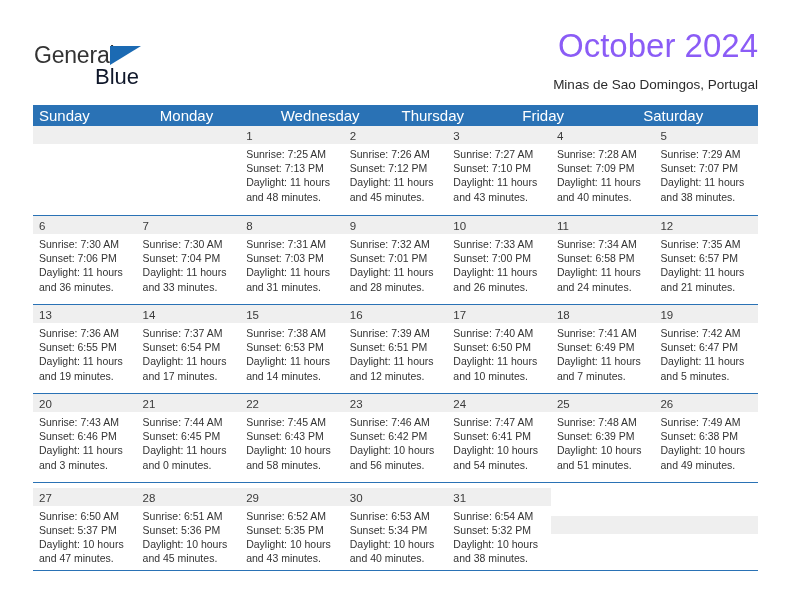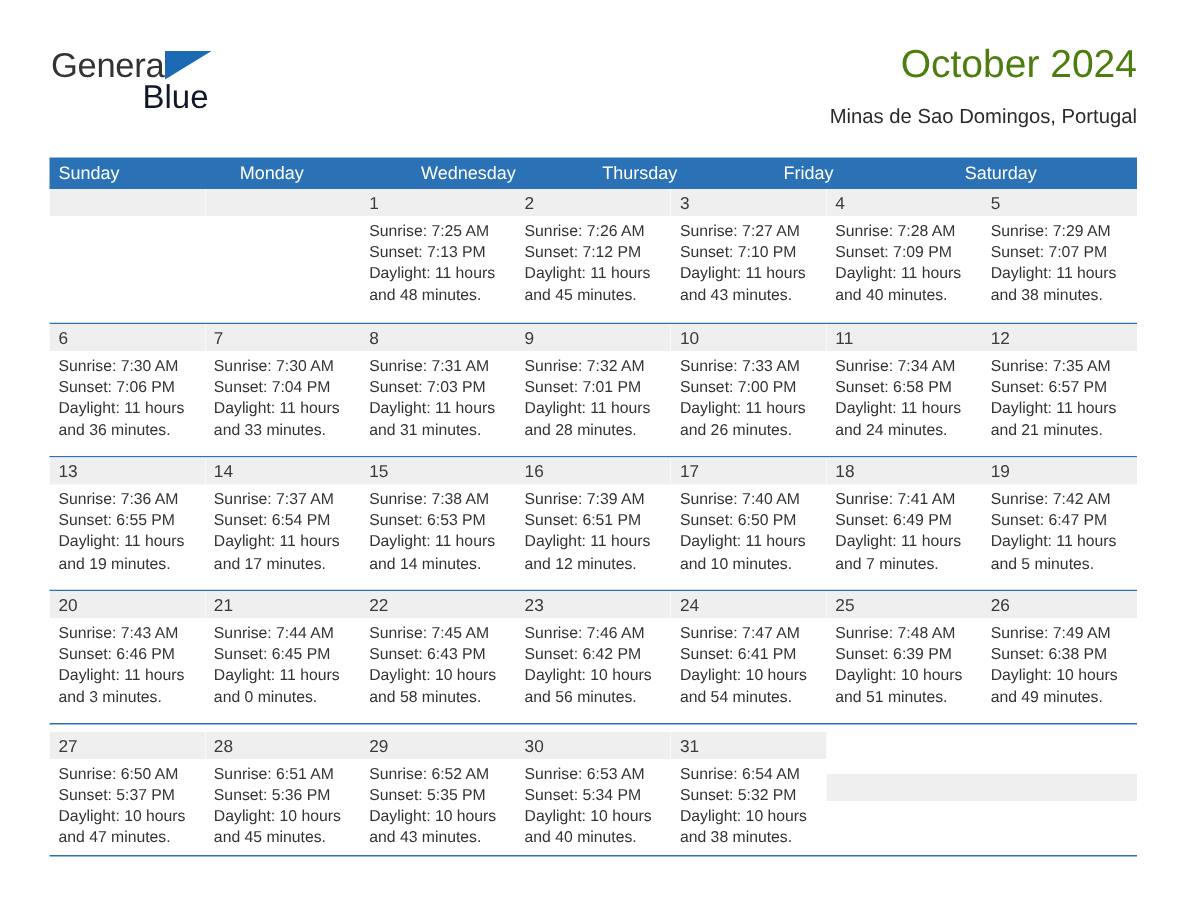--- a/index.html
+++ b/index.html
@@ -28,21 +28,21 @@
     position: absolute;
     left: 33px;
     top: 28px;
     right: 34px;
     height: 68px;
   }
 
   .logo {
     position: absolute;
     left: 0;
-    top: 0;
+    top: 12px;
     width: 180px;
     height: 56px;
     text-align: right;
   }
   .logo-general {
     font-size: 23px;
     color: #333333;
     letter-spacing: -0.2px;
     line-height: 1;
     position: absolute;
@@ -69,22 +69,22 @@
     font-family: "Liberation Sans", sans-serif;
   }
 
   .title-block {
     position: absolute;
     right: 0;
     top: 0;
     text-align: right;
   }
   .cal-title {
-    font-size: 26px;
-    color: #4d7c0f;
+    font-size: 33px;
+    color: #8b5cf6;
     line-height: 1.1;
     font-weight: normal;
     margin: 0;
     white-space: nowrap;
   }
   .cal-subtitle {
     font-size: 13.5px;
     color: #2b2b2b;
     margin-top: 13px;
     white-space: nowrap;
@@ -100,21 +100,21 @@
   }
 
   .weekdays {
     display: flex;
     background: #2a72b5;
     height: 21px;
   }
   .weekday {
     flex: 1 1 0;
     color: #ffffff;
-    font-size: 12px;
+    font-size: 15px;
     line-height: 21px;
     padding-left: 6px;
     box-sizing: border-box;
     white-space: nowrap;
   }
 
   .week {
     display: flex;
     border-top: 1.4px solid #2a72b5;
     height: 89px;

